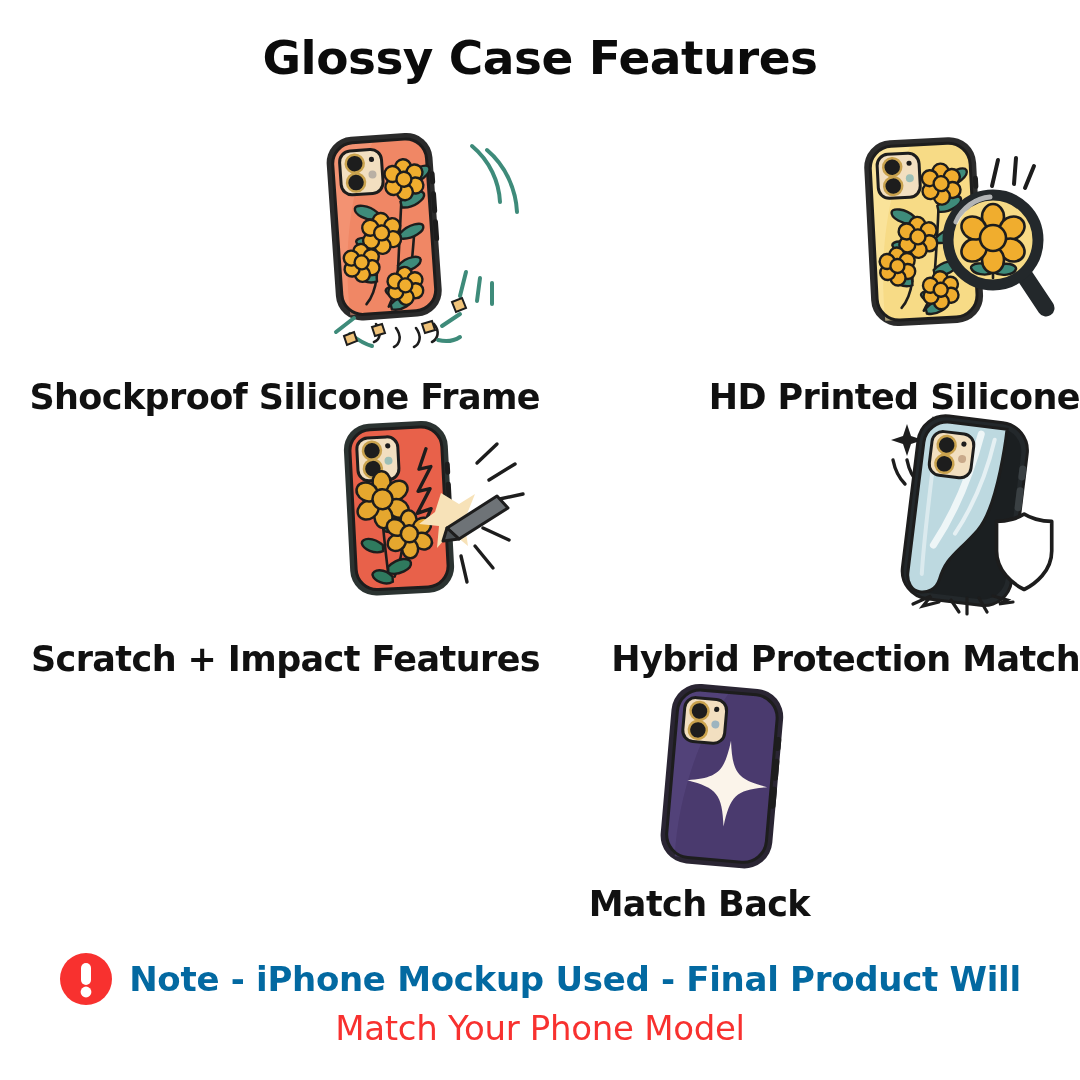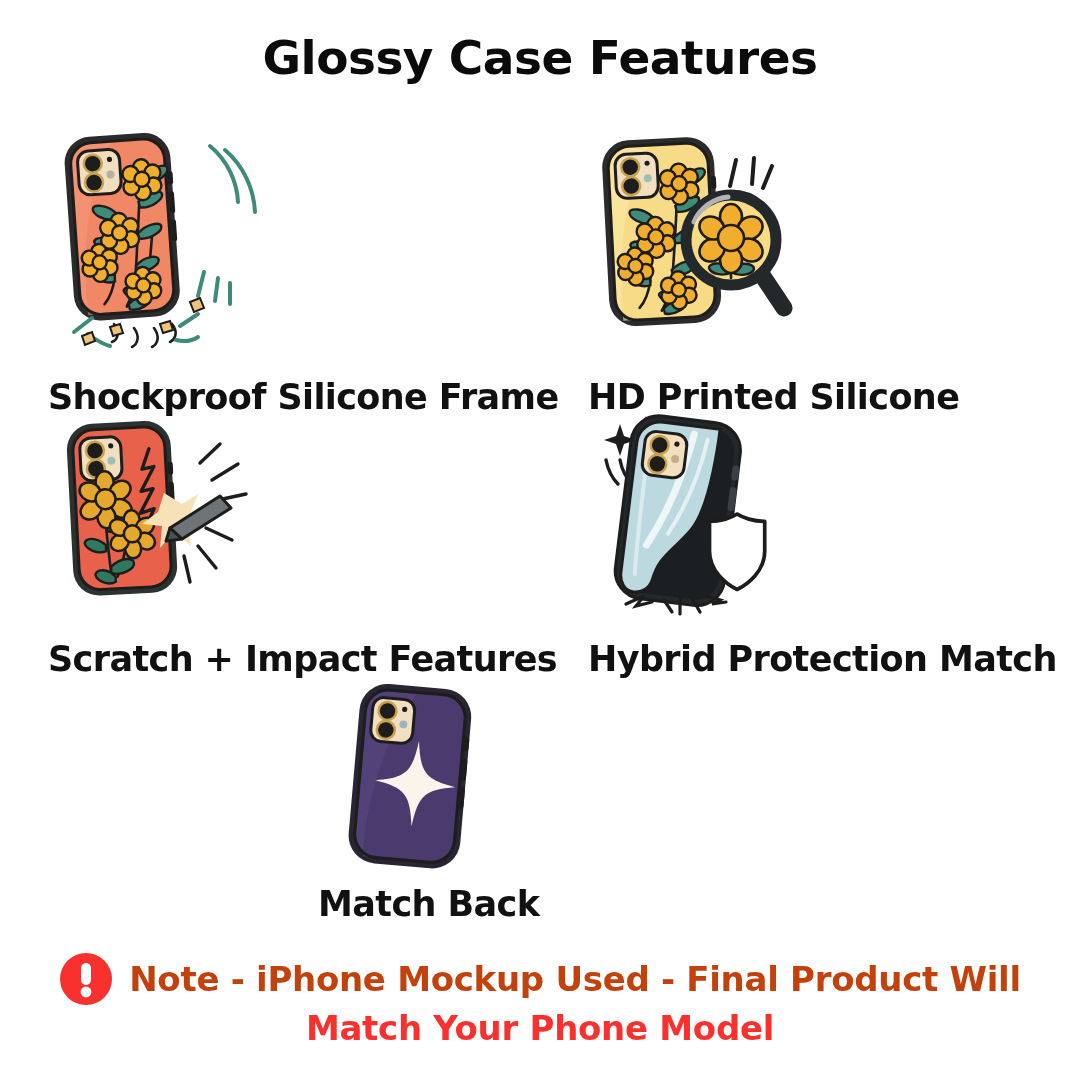--- a/index.html
+++ b/index.html
@@ -21,21 +21,21 @@
     font-size: 47px;
     font-weight: 700;
     letter-spacing: -0.5px;
     color: #0b0b0b;
     font-family: "DejaVu Sans", sans-serif;
   }
   .feature {
     position: absolute;
     display: flex;
     flex-direction: column;
-    align-items: flex-start;
+    align-items: flex-end;
     padding-left: 48px;
   }
   .feature-art {
     position: relative;
   }
   .feature-label {
     text-align: center;
     font-size: 35px;
     font-weight: 700;
     color: #111111;
@@ -65,29 +65,29 @@
   }
   .note-line1 {
     display: flex;
     align-items: center;
     gap: 16px;
   }
   .note-icon { flex: 0 0 auto; display:block; }
   .note-text {
     font-size: 34px;
     font-weight: 700;
-    color: #c2410c;
+    color: #0369a1;
     font-family: "DejaVu Sans", sans-serif;
     letter-spacing: -0.3px;
     white-space: nowrap;
   }
   .note-line2 {
     margin-top: 2px;
     font-size: 34px;
-    font-weight: 700;
+    font-weight: 400;
     color: #F8312F;
     font-family: "DejaVu Sans", sans-serif;
     letter-spacing: -0.3px;
   }
   svg { display: block; overflow: visible; }
 </style>
 </head>
 <body>
 
 <div class="page">

